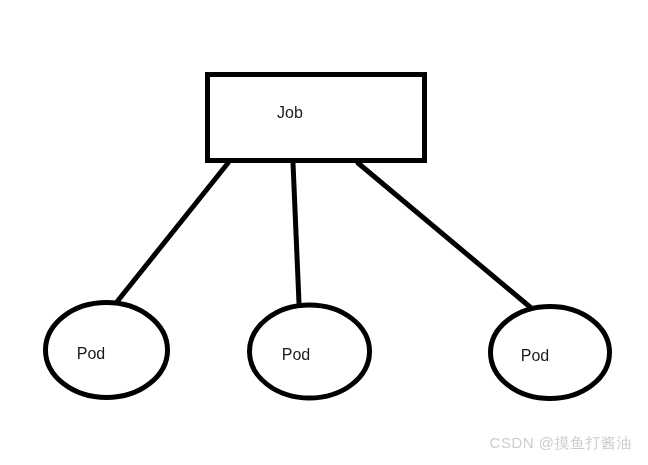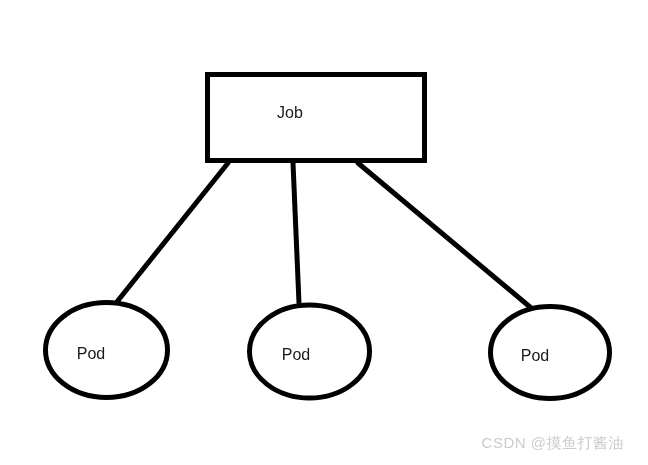--- a/index.html
+++ b/index.html
@@ -26,21 +26,21 @@
   }
   .node-label {
     font-family: "Liberation Sans", sans-serif;
     font-size: 16px;
     fill: #1a1a1a;
     text-anchor: middle;
     dominant-baseline: middle;
   }
   .watermark {
     position: absolute;
-    right: 24px;
+    right: 16px;
     bottom: 12px;
     font-family: "Liberation Sans", sans-serif;
     font-size: 15px;
     color: #cccccc;
     letter-spacing: 0.5px;
     white-space: nowrap;
     user-select: none;
   }
 </style>
 </head>

